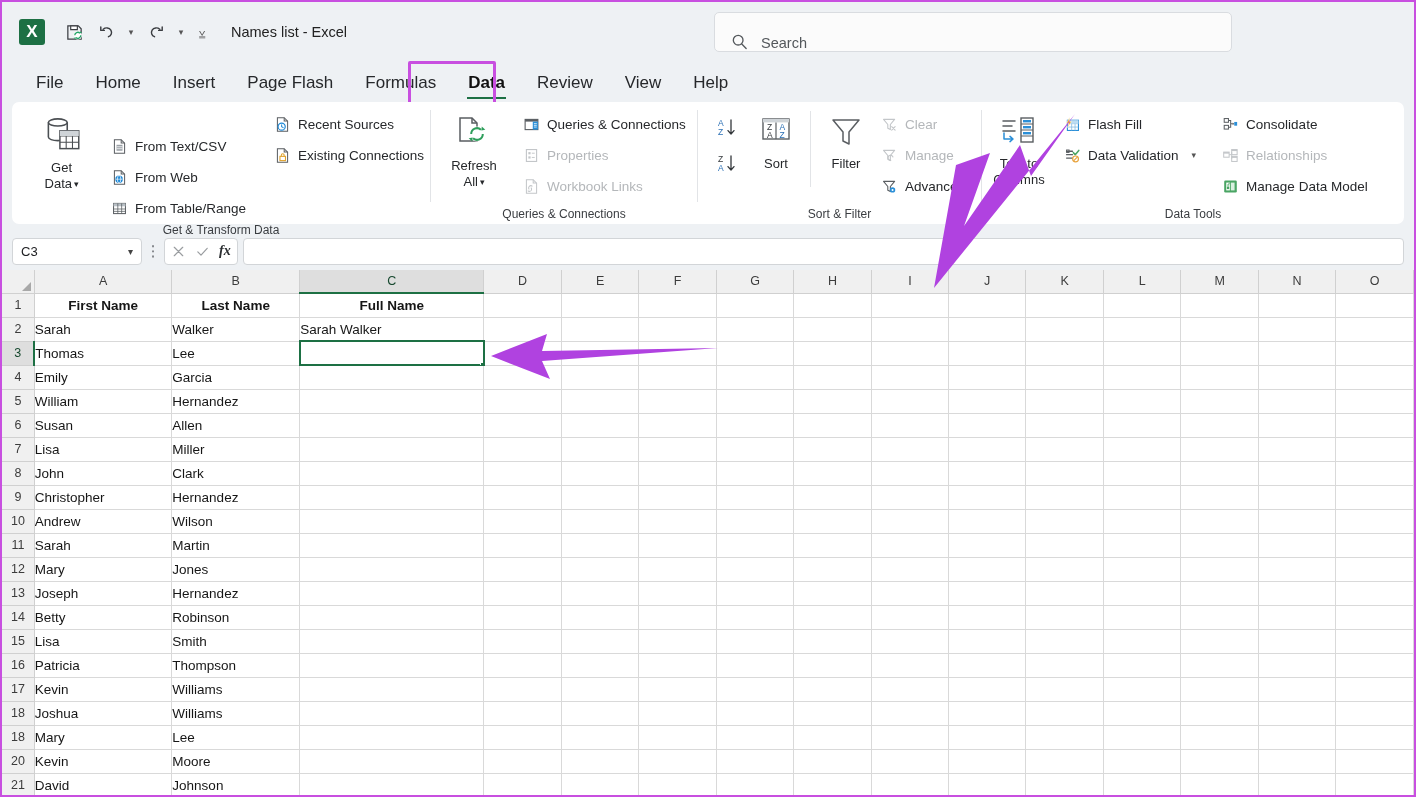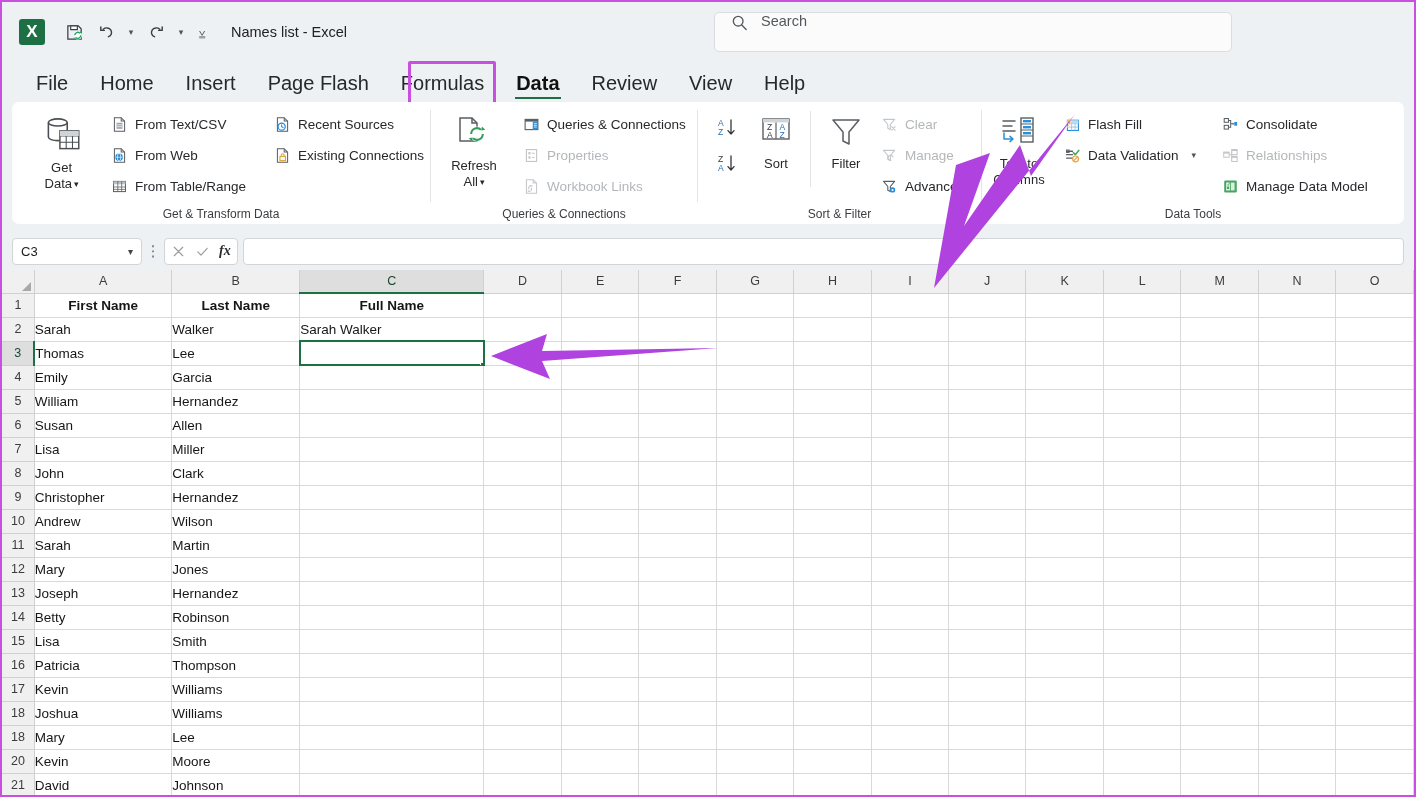--- a/index.html
+++ b/index.html
@@ -42,31 +42,31 @@
     font-size: 9px; color: #555;
   }
   .doctitle {
     margin-left: 18px; font-size: 14.5px; color: #222;
     white-space: nowrap;
   }
   .searchbox {
     position: absolute; left: 712px; top: 10px;
     width: 518px; height: 40px;
     background: #fbfbfb; border: 1px solid #d9dce0; border-radius: 5px;
-    display: flex; align-items: flex-start; padding-left: 15px; gap: 12px;
+    display: flex; align-items: flex-end; padding-left: 15px; gap: 12px;
   }
   .searchbox .ph { font-size: 14.5px; color: #54585c; }
 
   
   .tabstrip {
     position: absolute; left: 0; top: 60px; width: 100%; height: 42px;
     display: flex; align-items: center; padding-left: 18px; gap: 0px;
   }
   .tab {
-    padding: 0 16px; height: 34px; font-size: 20px; color: #26282b;
+    padding: 0 16px; height: 34px; font-size: 17px; color: #26282b;
     display: flex; align-items: center; position: relative;
     white-space: nowrap;
   }
   .tab.active { color: #111; font-weight: 600; }
   .tab.active::after {
     content: ""; position: absolute; left: 15px; right: 15px; bottom: 1px;
     height: 2.5px; background: #1d7044;
   }
   .tab-highlight {
     position: absolute; left: 406px; top: 59px;
@@ -262,21 +262,21 @@
             <rect x="19" y="17" width="18" height="17" fill="#fff" stroke="#4b4f53" stroke-width="1.4"></rect>
             <path d="M19 22h18M19 28h18M25 17v17M31 17v17" stroke="#4b4f53" stroke-width="1"></path>
             <rect x="19" y="17" width="18" height="5" fill="#cfd4d8"></rect>
           </svg>
           <div class="lbl">
             <span>Get</span><br>
             <span>Data</span><span class="cv">▾</span>
           </div>
         </div>
 
-        <div class="col" style="margin-left:8px;">
+        <div class="col" style="margin-left:8px;margin-top:22px;">
           <div class="smbtn">
             <svg class="ico-sm" viewBox="0 0 20 20" fill="none">
               <path d="M4 2h8l4 4v12H4z" fill="#fff" stroke="#5a5e62" stroke-width="1.2"></path>
               <path d="M12 2v4h4" stroke="#5a5e62" stroke-width="1.2"></path>
               <rect x="6.5" y="8" width="7" height="7" fill="#9aa0a6"></rect>
               <path d="M6.5 10.3h7M6.5 12.6h7" stroke="#fff" stroke-width=".9"></path>
             </svg>
             <span>From Text/CSV</span>
           </div>
           <div class="smbtn">

